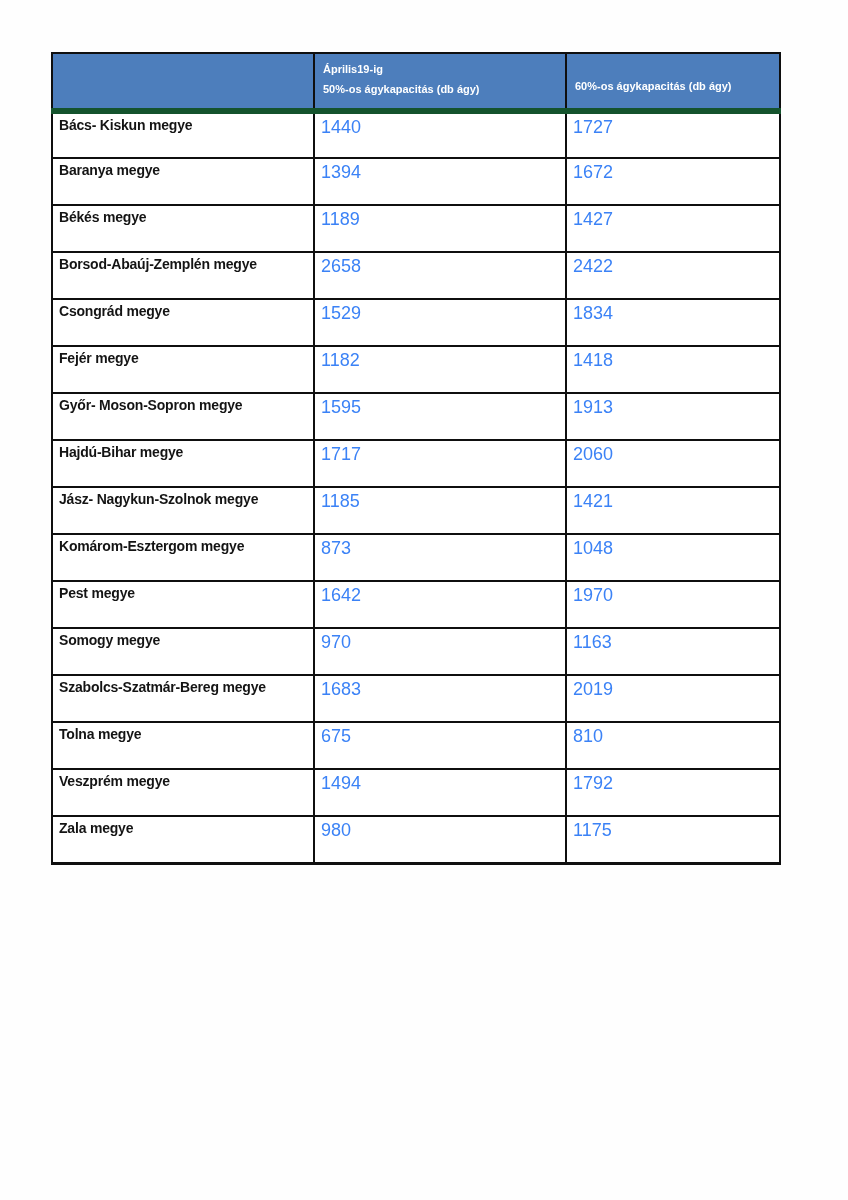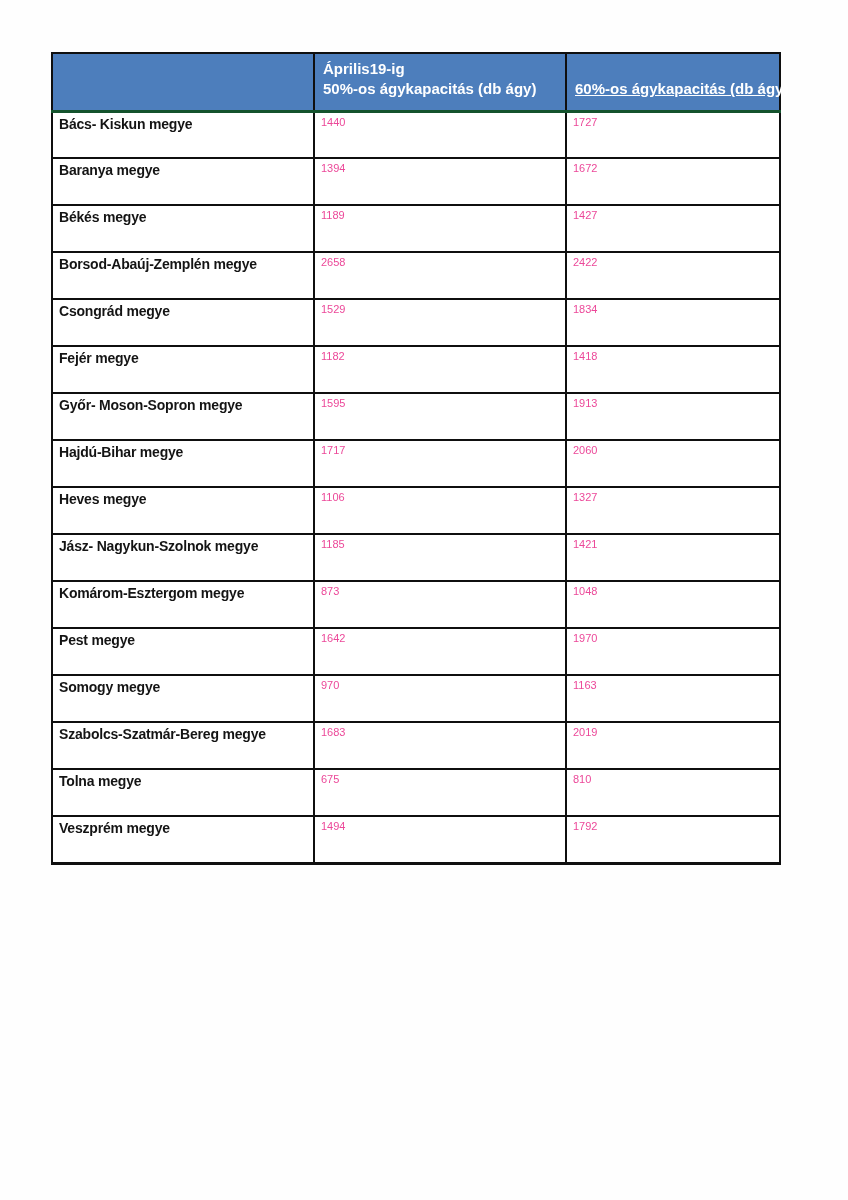--- a/index.html
+++ b/index.html
@@ -36,60 +36,59 @@
     border: 2px solid #0f0f0f;
     box-sizing: border-box;
   }
 
   .cap-table thead tr {
     height: 58px;
   }
   .cap-table thead th {
     background: #4d7ebc;
     color: #ffffff;
-    font-size: 15px;
+    font-size: 11px;
     font-weight: bold;
     text-align: left;
-    border-bottom: 3px solid #14532d;
+    border-bottom: 6px solid #14532d;
   }
   th.h-col2 {
     vertical-align: top;
     padding: 5px 8px 0 8px;
   }
   th.h-col2 .h-line {
     display: block;
     line-height: 20px;
     white-space: nowrap;
   }
   th.h-col3 {
     vertical-align: top;
     padding: 26px 6px 0 8px;
     white-space: nowrap;
-    text-decoration: underline;
   }
 
   .cap-table tbody tr {
     height: 47px;
   }
   .cap-table tbody td {
     vertical-align: top;
     background: #ffffff;
     padding: 3px 6px 0 6px;
   }
   td.county {
     font-weight: bold;
     font-size: 14px;
     color: #141414;
     letter-spacing: -0.2px;
     white-space: nowrap;
   }
   td.num {
-    font-size: 11px;
+    font-size: 18px;
     font-weight: normal;
-    color: #ec4899;
+    color: #3b82f6;
   }
   .cap-table tbody tr:last-child td {
     border-bottom-width: 3px;
   }
 </style>
 </head>
 <body>
 
 <div class="page">
   <table class="cap-table">
@@ -153,25 +152,20 @@
     <td class="num">1595</td>
     <td class="num">1913</td>
   </tr>
 
   <tr>
     <td class="county">Hajdú-Bihar megye</td>
     <td class="num">1717</td>
     <td class="num">2060</td>
   </tr>
 
-  <tr>
-    <td class="county">Heves megye</td>
-    <td class="num">1106</td>
-    <td class="num">1327</td>
-  </tr>
 
   <tr>
     <td class="county">Jász- Nagykun-Szolnok megye</td>
     <td class="num">1185</td>
     <td class="num">1421</td>
   </tr>
 
   <tr>
     <td class="county">Komárom-Esztergom megye</td>
     <td class="num">873</td>
@@ -203,15 +197,20 @@
     <td class="num">810</td>
   </tr>
 
 
   <tr>
     <td class="county">Veszprém megye</td>
     <td class="num">1494</td>
     <td class="num">1792</td>
   </tr>
 
+  <tr>
+    <td class="county">Zala megye</td>
+    <td class="num">980</td>
+    <td class="num">1175</td>
+  </tr>
 </tbody>
   </table>
 </div>
 
 </body></html>

